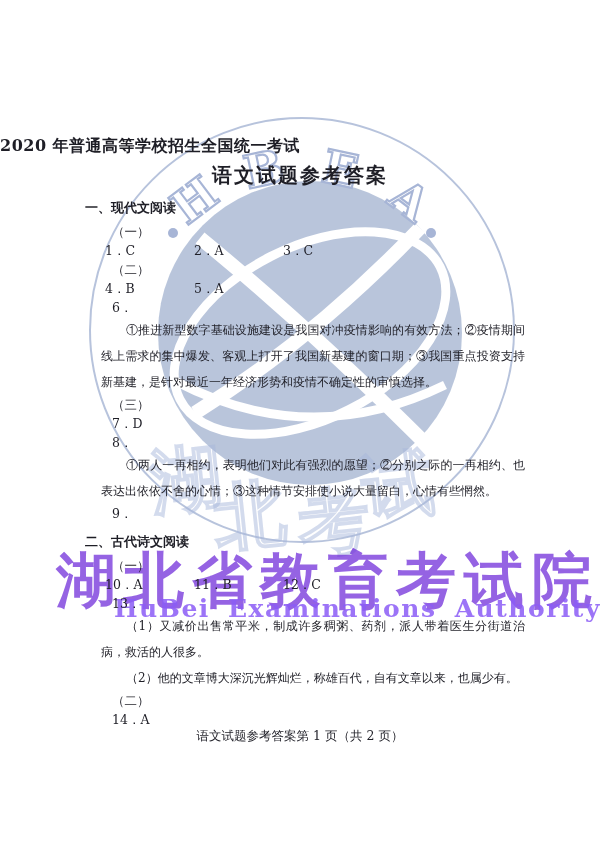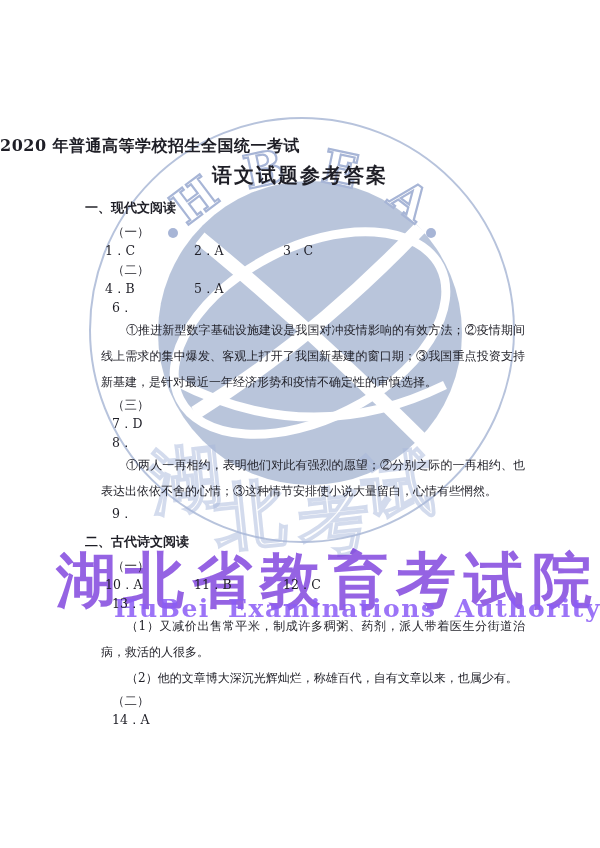--- a/index.html
+++ b/index.html
@@ -147,14 +147,15 @@
     <div class="para">（1）又减价出售常平米，制成许多稠粥、药剂，派人带着医生分街道治病，救活的人很多。</div>
 
     <div class="para">（2）他的文章博大深沉光辉灿烂，称雄百代，自有文章以来，也属少有。</div>
 
     <div class="line">（二）</div>
 
     <div class="line">14．A</div>
 
   </div>
 
+  <div class="page-footer">语文试题参考答案第 1 页（共 2 页）</div>
 
 </div>
 
 </body></html>

